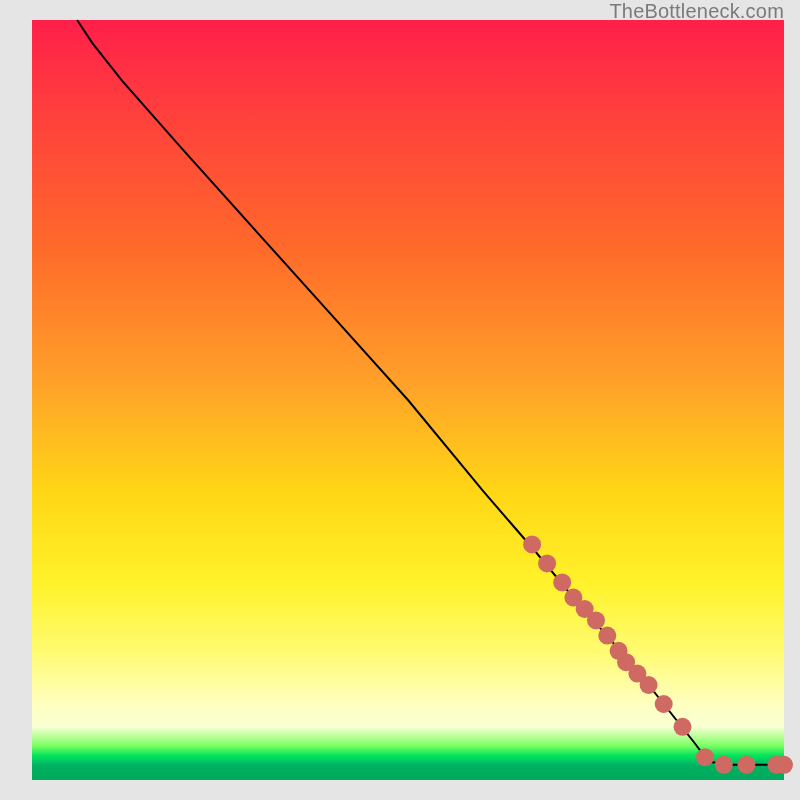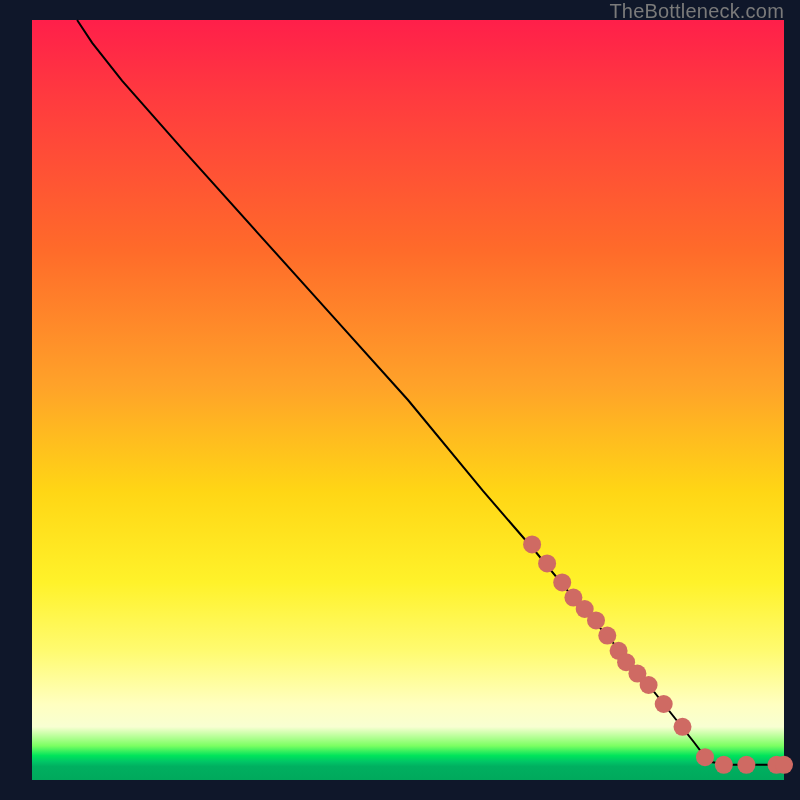--- a/index.html
+++ b/index.html
@@ -8,21 +8,21 @@
     width: 800px;
     height: 800px;
     background: #000;
     font-family: Arial, Helvetica, sans-serif;
     overflow: hidden;
   }
   .wrap {
     position: relative;
     width: 800px;
     height: 800px;
-    background: #0f172a;
+    background: #e5e5e5;
   }
   .plot {
     position: absolute;
     left: 32px;
     top: 20px;
     width: 752px;
     height: 760px;
     
     background: linear-gradient(
       to bottom,

